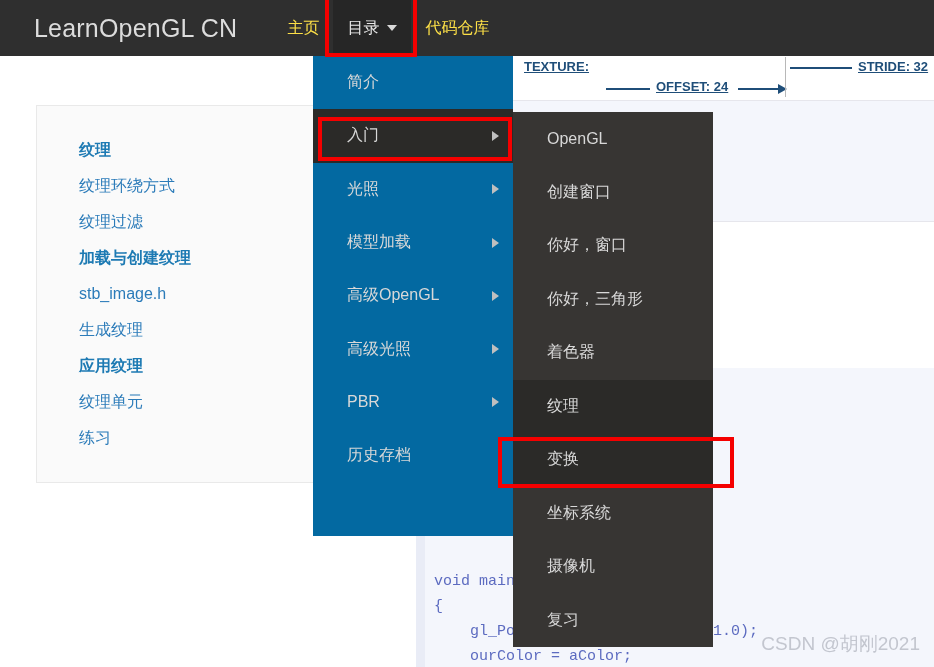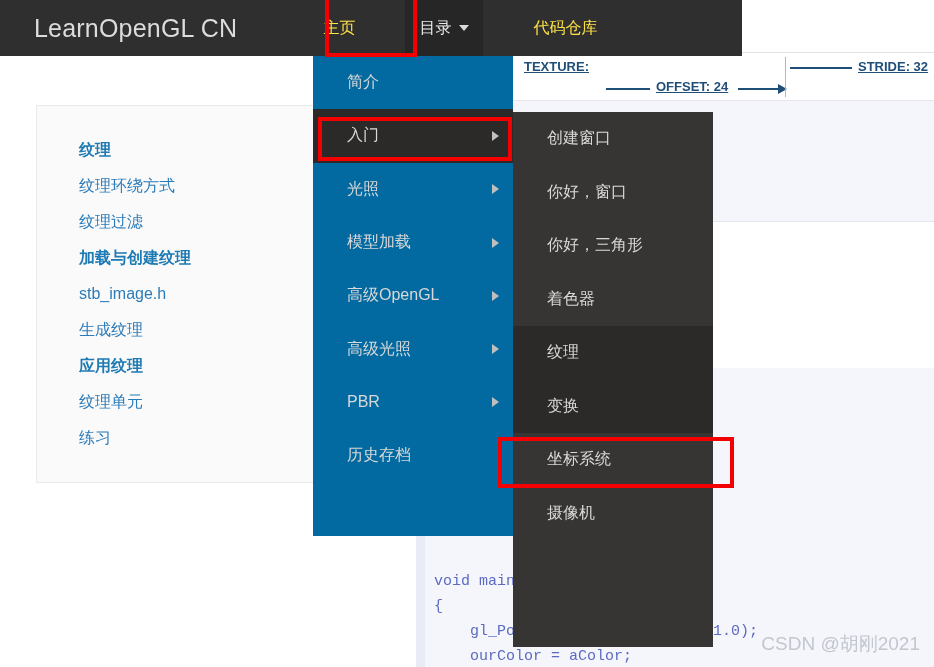--- a/index.html
+++ b/index.html
@@ -10,25 +10,24 @@
     overflow: hidden;
     background: #ffffff;
     font-family: "Liberation Sans", "DejaVu Sans", sans-serif;
   }
 
   
   #page-root { position:absolute; inset:0; background:#ffffff; }
 
   
   .navbar {
-    position:absolute; left:0; top:0; width:742px; height:56px;
+    position:absolute; left:0; top:0; width:934px; height:56px;
     background:#2f2f2f;
     display:flex; align-items:center;
     z-index: 5;
-    gap: 36px;
   }
   .brand {
     color:#dcdcdc; font-size:25px; letter-spacing:.2px;
     margin-left:34px; margin-right:36px; white-space:nowrap;
     font-weight:400;
   }
   .nav-link {
     color:#fde047; font-size:16px; padding:0 14px; height:56px;
     display:flex; align-items:center; white-space:nowrap;
   }
@@ -215,20 +214,23 @@
       <span>PBR</span>
       <span class="sub-arrow"></span>
     </div>
     <div class="mitem">
       <span>历史存档</span>
     </div>
   </div>
 
   <div class="menu-col-2">
     <div class="mitem">
+      <span>OpenGL</span>
+    </div>
+    <div class="mitem">
       <span>创建窗口</span>
     </div>
     <div class="mitem">
       <span>你好，窗口</span>
     </div>
     <div class="mitem">
       <span>你好，三角形</span>
     </div>
     <div class="mitem">
       <span>着色器</span>
@@ -237,20 +239,23 @@
       <span>纹理</span>
     </div>
     <div class="mitem hl">
       <span>变换</span>
     </div>
     <div class="mitem">
       <span>坐标系统</span>
     </div>
     <div class="mitem">
       <span>摄像机</span>
+    </div>
+    <div class="mitem">
+      <span>复习</span>
     </div>
   </div>
 
   <div class="redbox" id="rb-menu"></div>
   <div class="redbox" id="rb-intro"></div>
   <div class="redbox" id="rb-trans"></div>
 
 </div>
 
 </body></html>

